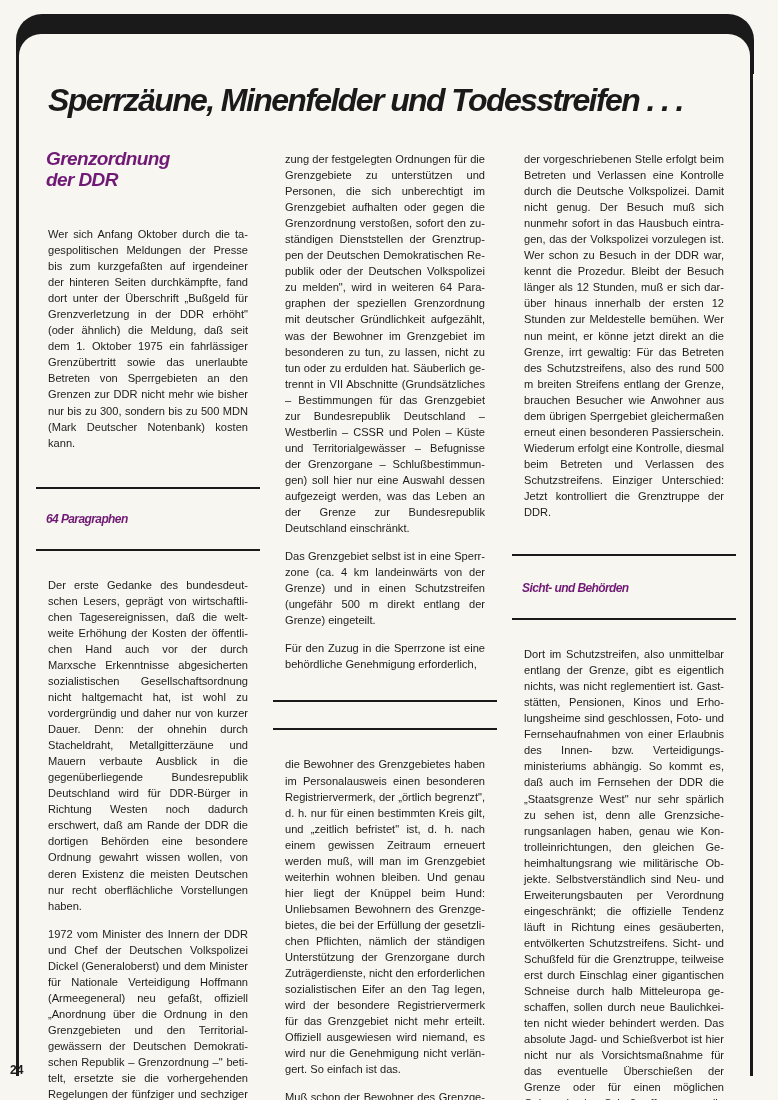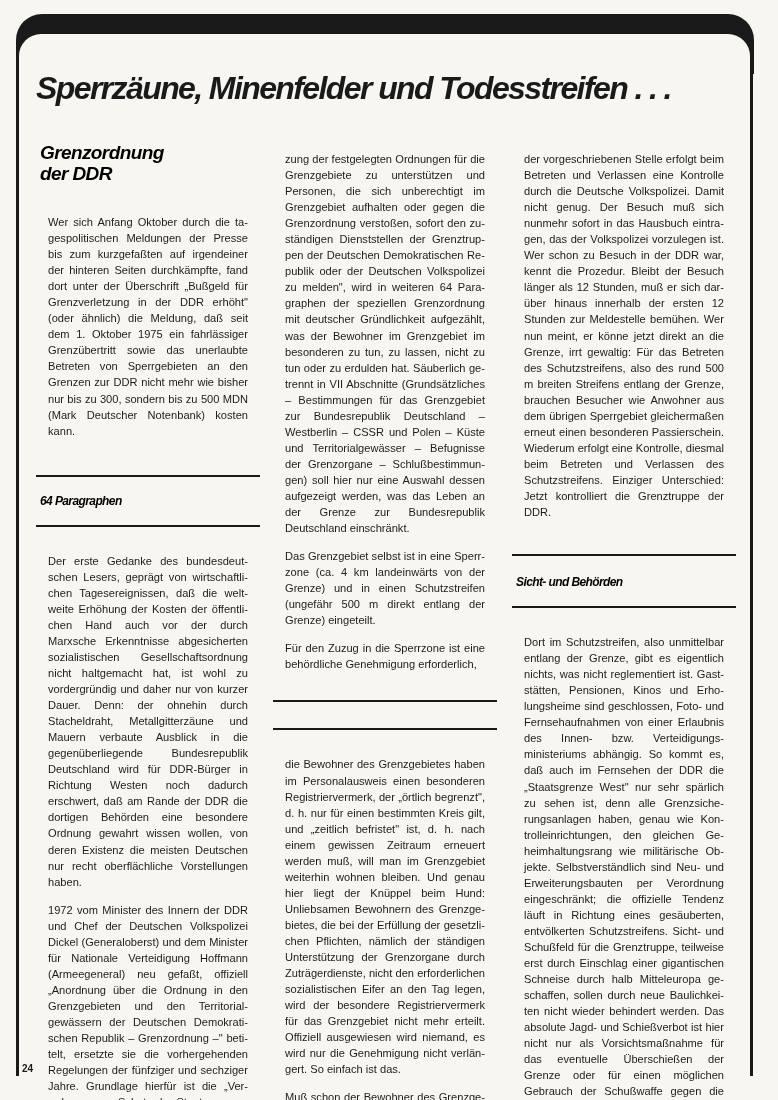--- a/index.html
+++ b/index.html
@@ -18,38 +18,38 @@
   }
   .frame-left {
     position:absolute; left:16px; top:50px; width:3px; height:1026px; background:#1a1a1a;
   }
   .frame-right {
     position:absolute; left:750px; top:50px; width:3px; height:1026px; background:#1a1a1a;
   }
   .page-title {
     position:absolute; left:36px; top:70px; width:720px;
     font-family:"Liberation Sans", sans-serif; font-weight:bold; font-style:italic;
-    font-size:32px; letter-spacing:-1.6px; color:#1a1a1a; margin:0; white-space:nowrap;
+    font-size:32px; letter-spacing:-1.6px; color:#1a1a1a; margin:12px; white-space:nowrap;
   }
   .col {
     position:absolute; top:138px; width:224px;
     font-size:11.1px; line-height:16.05px; text-align:justify; hyphens:manual;
   }
   .col p { margin:12px; }
   .col-1 { left:36px; }
   .col-2 { left:273px; top:139px; }
   .col-3 { left:512px; top:139px; }
   .h-sec {
-    font-weight:bold; font-style:italic; letter-spacing:-0.6px; color:#000000; margin:4px;
+    font-weight:bold; font-style:italic; letter-spacing:-0.6px; color:#701a75; margin:10px;
   }
   .h-big { font-size:19px; line-height:21px; }
   .h-mid { font-size:12px; line-height:20px; }
   .rule { height:2px; background:#1a1a1a; margin:0; }
   .page-number {
-    position:absolute; left:22px; top:1063px; font-size:10px; font-weight:bold;
+    position:absolute; left:10px; top:1063px; font-size:12px; font-weight:bold;
   }
   b.em { font-weight:normal; }
 </style>
 </head>
 <body>
 
 <div class="frame-top"></div>
 <div class="frame-inner"></div>
 <div class="frame-left"></div>
 <div class="frame-right"></div>

